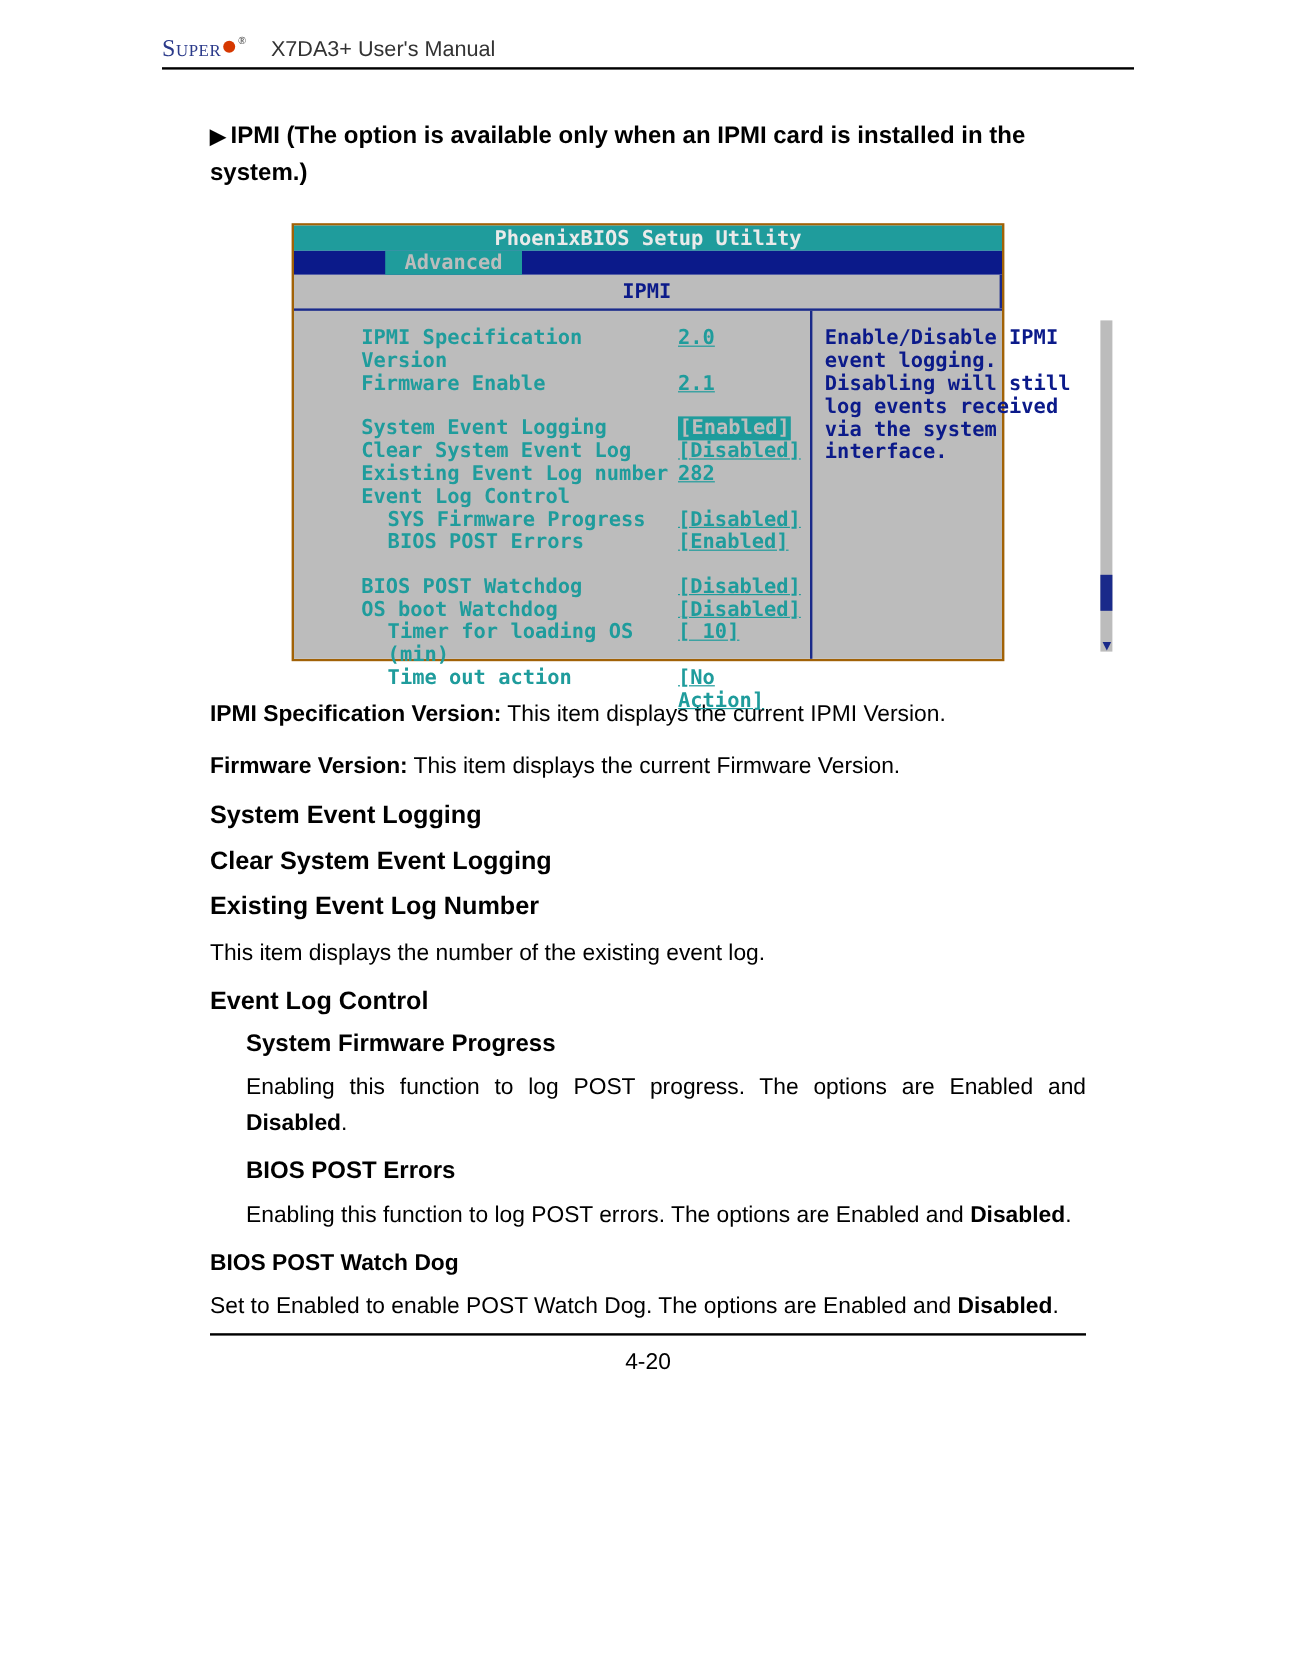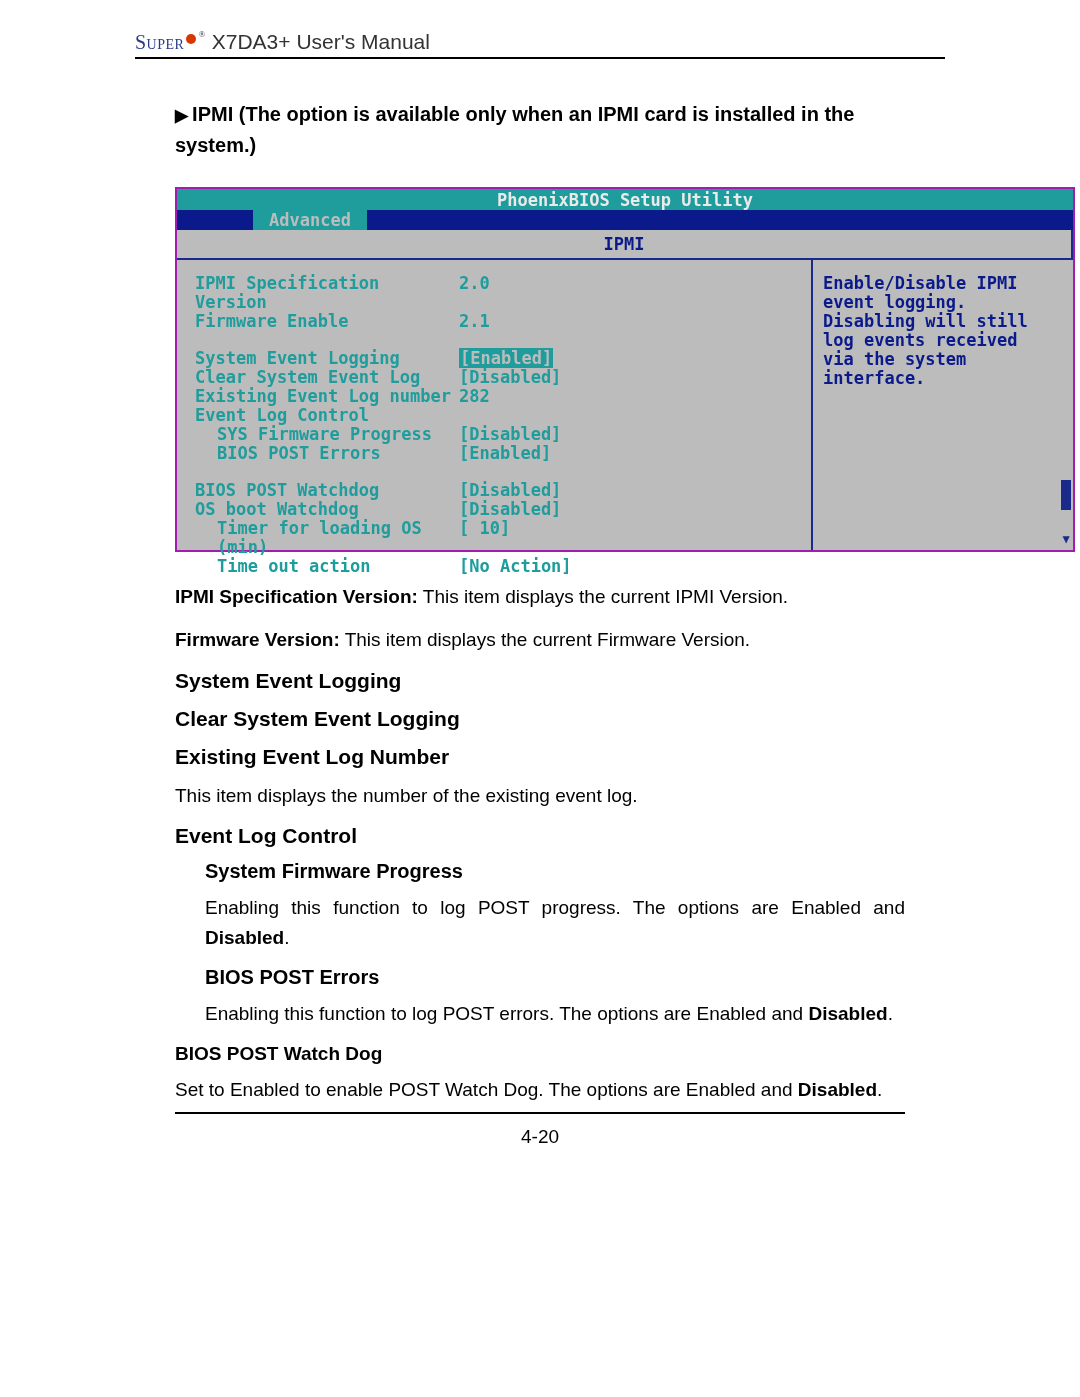--- a/index.html
+++ b/index.html
@@ -15,21 +15,21 @@
     width: 810px;
     margin: 0 auto;
     padding: 30px 0 0 0;
   }
   .header-line {
     display: flex;
     align-items: center;
     border-bottom: 2px solid #000;
     padding-bottom: 3px;
     margin-bottom: 40px;
-    gap: 6px;
+    gap: 20px;
   }
   .brand {
     font-family: "Times New Roman", serif;
     font-size: 20px;
     color: #2b3a8a;
     letter-spacing: 0.5px;
     display: flex;
     align-items: center;
   }
   .brand-super { font-variant: small-caps; }
@@ -43,41 +43,41 @@
     top: -3px;
   }
   .brand-reg {
     font-size: 9px;
     position: relative;
     top: -8px;
     margin-left: 2px;
     color: #333;
   }
   .manual-title {
-    font-size: 21px;
+    font-size: 18px;
     color: #333;
   }
   .content {
     padding: 0 40px;
   }
   .section-title {
     font-weight: bold;
     font-size: 20px;
     margin-bottom: 26px;
     line-height: 1.55;
   }
   .section-title .tri {
     font-size: 17px;
     margin-right: 4px;
   }
   
   .bios-box {
-    width: 900px;
+    width: 594px;
     margin: 0 auto 30px auto;
-    border: 2px solid #a21caf;
+    border: 2px solid #a16207;
     font-family: "Lucida Console", Monaco, monospace;
     font-size: 17px;
     font-weight: bold;
     color: #eee;
     user-select: none;
   }
   .bios-title {
     background: #1f9c9c;
     color: #eaeaea;
     text-align: center;
@@ -127,23 +127,24 @@
     flex: 1 1 auto;
     border-right: 2px solid #1a2a8a;
     padding: 14px 8px 24px 18px;
     color: #1f9c9c;
     line-height: 1.12;
     display: grid;
     grid-template-columns: 260px 1fr;
     row-gap: 0;
     column-gap: 4px;
     align-content: start;
+    margin-left: 38px;
   }
   .bios-left .lbl { color: #1f9c9c; }
-  .bios-left .val { color: #1f9c9c; }
+  .bios-left .val { color: #1f9c9c; text-decoration: underline; }
   .bios-left .sel { color: #bcbcbc; background: #1f9c9c; padding: 0 1px; width: fit-content; }
   .bios-left .indent { padding-left: 22px; }
   .bios-left .spacer { grid-column: 1 / -1; height: 18px; }
   .bios-right {
     width: 252px;
     padding: 14px 10px 8px 10px;
     color: #0b1a8a;
     line-height: 1.12;
     position: relative;
   }

